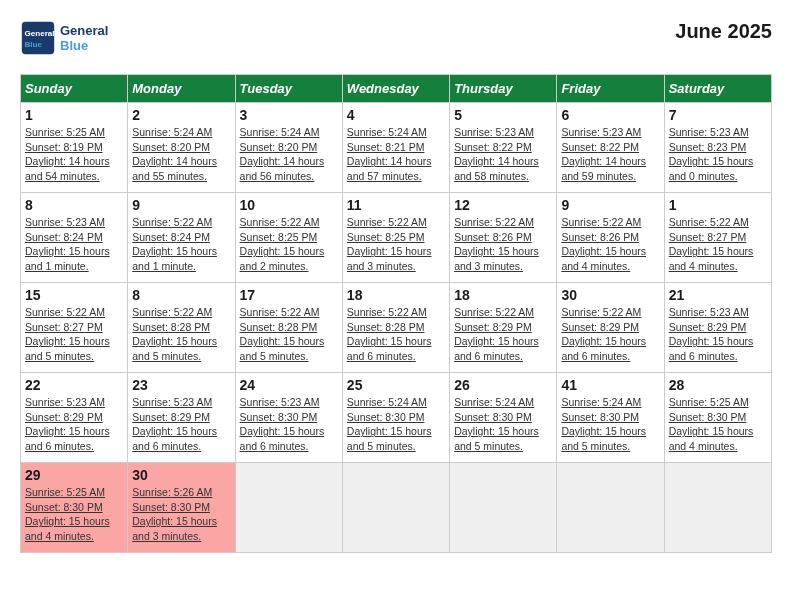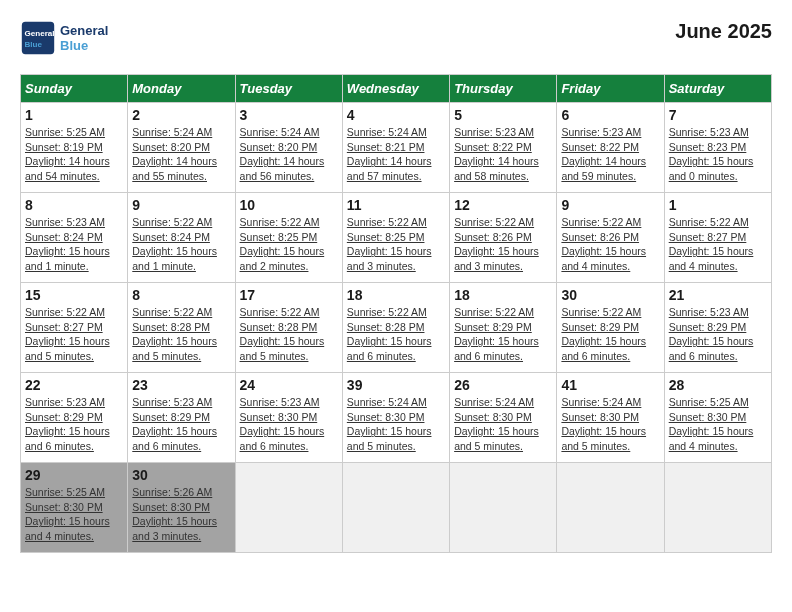--- a/index.html
+++ b/index.html
@@ -55,21 +55,21 @@
     .calendar tbody td {
       border: 1px solid #ccc;
       vertical-align: top;
       padding: 4px;
       width: 107px;
       min-height: 80px;
       height: 90px;
       background: #fff;
     }
     .calendar tbody tr:last-child td {
-      background: #a3a3a3;
+      background: #fca5a5;
     }
     .day-num {
       font-size: 14px;
       font-weight: bold;
       color: #1a1a1a;
       display: block;
       margin-bottom: 2px;
     }
     .day-info {
       color: #333;
@@ -284,21 +284,21 @@
 and 6 minutes.</div>
         </td>
         <td>
           <span class="day-num">24</span>
           <div class="day-info" style="white-space: pre-line;">Sunrise: 5:23 AM
 Sunset: 8:30 PM
 Daylight: 15 hours
 and 6 minutes.</div>
         </td>
         <td>
-          <span class="day-num">39</span>
+          <span class="day-num">25</span>
           <div class="day-info" style="white-space: pre-line;">Sunrise: 5:24 AM
 Sunset: 8:30 PM
 Daylight: 15 hours
 and 5 minutes.</div>
         </td>
         <td>
           <span class="day-num">26</span>
           <div class="day-info" style="white-space: pre-line;">Sunrise: 5:24 AM
 Sunset: 8:30 PM
 Daylight: 15 hours

